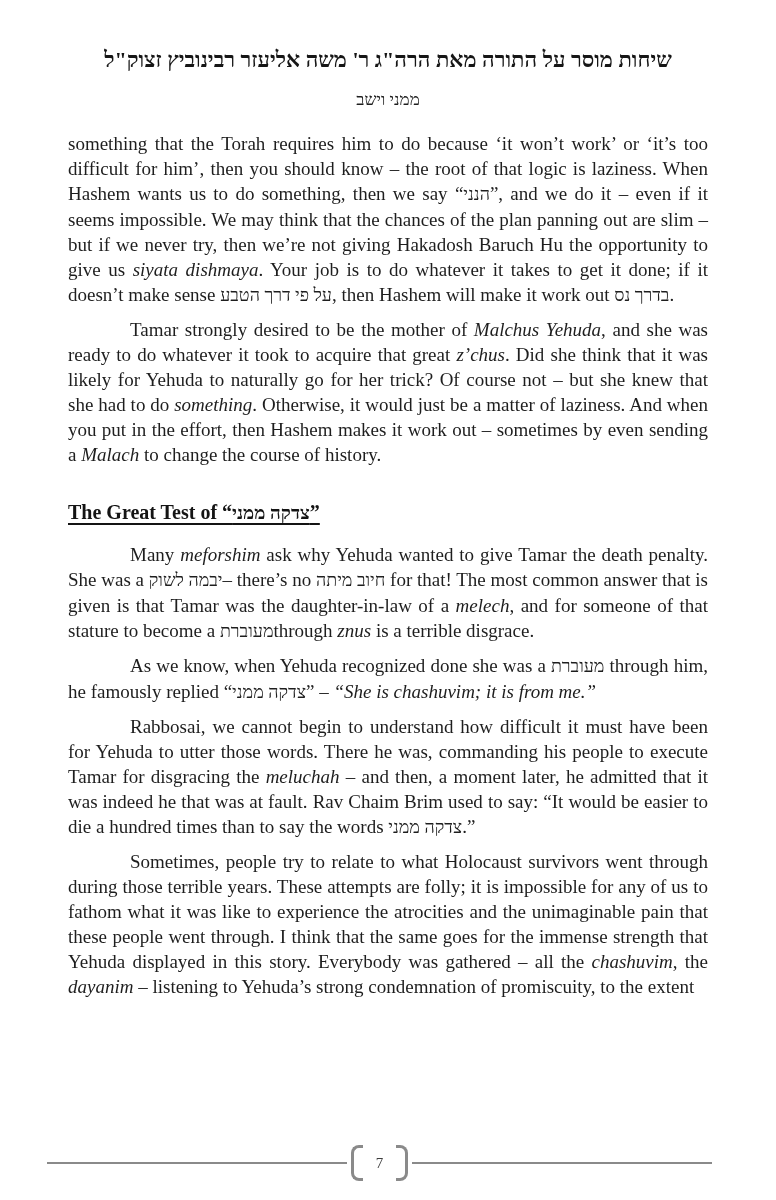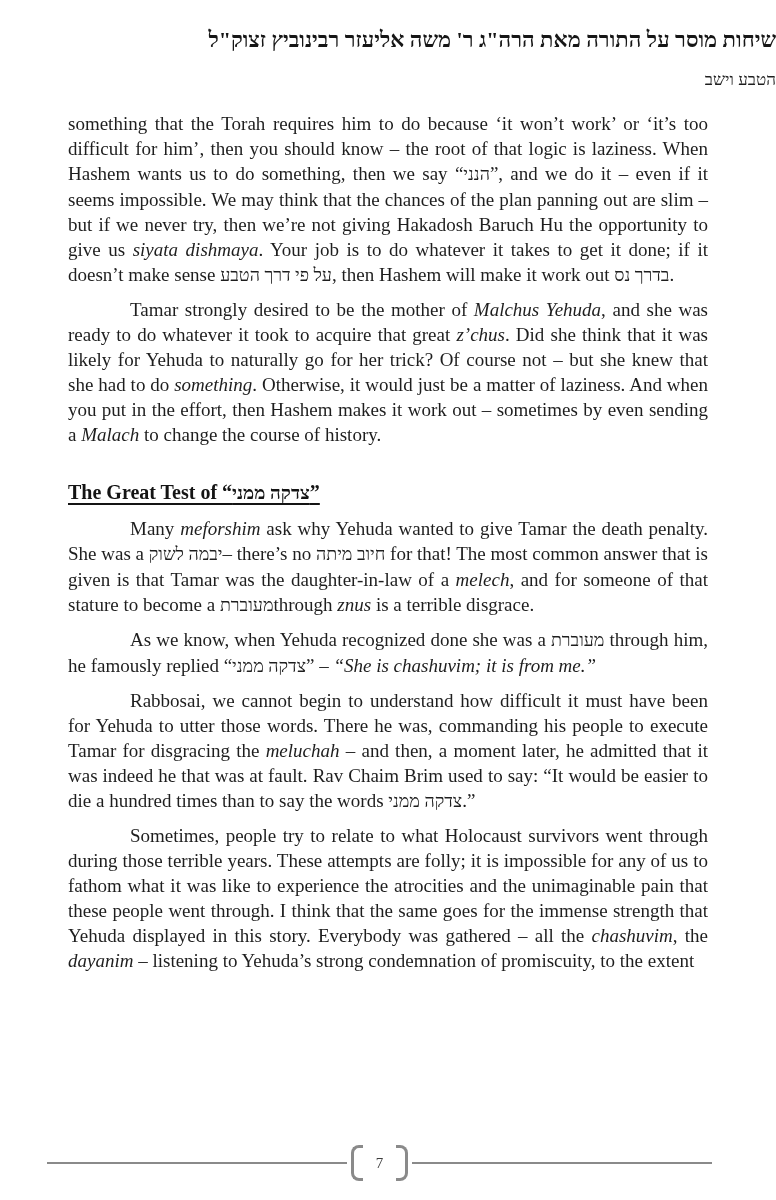--- a/index.html
+++ b/index.html
@@ -8,21 +8,21 @@
     background: #ffffff;
     font-family: "Liberation Serif", "DejaVu Serif", serif;
     color: #1e1e1e;
   }
   .page {
     position: relative;
     width: 776px; height: 1200px;
     background: #ffffff;
     overflow: hidden;
   }
-  header { padding-top: 26px; }
+  header { padding-top: 46px; text-align: center; }
   .title {
     direction: rtl;
     font-size: 22px;
     font-weight: bold;
     line-height: 28px;
     color: #161616;
   }
   .subtitle {
     direction: rtl;
     font-size: 17px;
@@ -40,21 +40,21 @@
     line-height: 25px;
     text-align: justify;
     margin: 0 0 9px 0;
     color: #1e1e1e;
   }
   .para.indent { text-indent: 62px; }
   .section-heading {
     font-size: 20px;
     font-weight: bold;
     color: #141414;
-    margin: 34px 0 12px 0;
+    margin: 34px 0 18px 0;
     text-decoration: underline;
     text-decoration-thickness: 1.5px;
     text-underline-offset: 4px;
   }
   .italic { font-style: italic; }
   .hebrew { font-size: 0.94em; }
   .footer {
     position: absolute;
     left: 47px; right: 64px; bottom: 19px;
     display: flex;
@@ -75,21 +75,21 @@
     line-height: 1;
   }
 </style>
 </head>
 <body>
 
 <div class="page">
 
   <header>
     <div class="title" dir="rtl">שיחות מוסר על התורה מאת הרה"ג ר' משה אליעזר רבינוביץ זצוק"ל</div>
-    <div class="subtitle" dir="rtl">הטבע וישב</div>
+    <div class="subtitle" dir="rtl">ממני וישב</div>
   </header>
 
   <main>
     <p class="para"><span>something that the Torah requires him to do because ‘it won’t work’ or ‘it’s too difficult for him’, then you should know – the root of that logic is laziness. When Hashem wants us to do something, then we say “</span><span class="hebrew" dir="rtl">הנני</span><span>”, and we do it – even if it seems impossible. We may think that the chances of the plan panning out are slim – but if we never try, then we’re not giving Hakadosh Baruch Hu the opportunity to give us </span><span class="italic">siyata dishmaya</span><span>. Your job is to do whatever it takes to get it done; if it doesn’t make sense </span><span class="hebrew" dir="rtl">על פי דרך הטבע</span><span>, then Hashem will make it work out </span><span class="hebrew" dir="rtl">בדרך נס</span><span>.</span></p>
 
     <p class="para indent"><span>Tamar strongly desired to be the mother of </span><span class="italic">Malchus Yehuda</span><span>, and she was ready to do whatever it took to acquire that great </span><span class="italic">z’chus</span><span>. Did she think that it was likely for Yehuda to naturally go for her trick? Of course not – but she knew that she had to do </span><span class="italic">something</span><span>. Otherwise, it would just be a matter of laziness. And when you put in the effort, then Hashem makes it work out – sometimes by even sending a </span><span class="italic">Malach</span><span> to change the course of history.</span></p>
 
     <h2 class="section-heading"><span>The Great Test of “</span><span class="hebrew" dir="rtl">צדקה ממני</span><span>”</span></h2>
 
     <p class="para indent"><span>Many </span><span class="italic">meforshim</span><span> ask why Yehuda wanted to give Tamar the death penalty. She was a </span><span class="hebrew" dir="rtl">יבמה לשוק</span><span>– there’s no </span><span class="hebrew" dir="rtl">חיוב מיתה</span><span> for that! The most common answer that is given is that Tamar was the daughter-in-law of a </span><span class="italic">melech</span><span>, and for someone of that stature to become a </span><span class="hebrew" dir="rtl">מעוברת</span><span>through </span><span class="italic">znus</span><span> is a terrible disgrace.</span></p>

